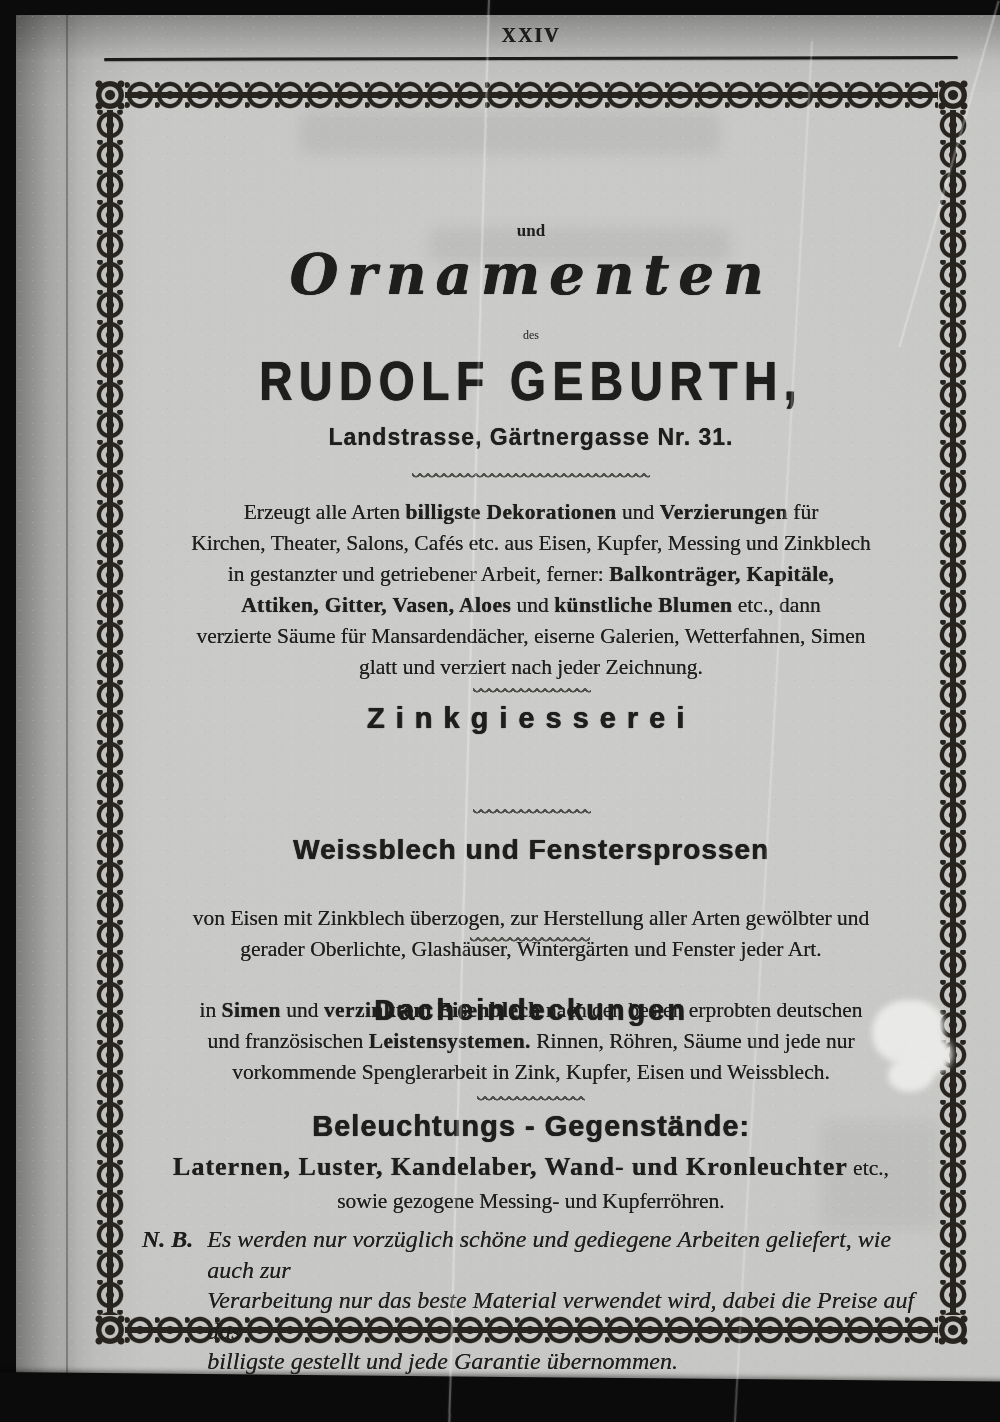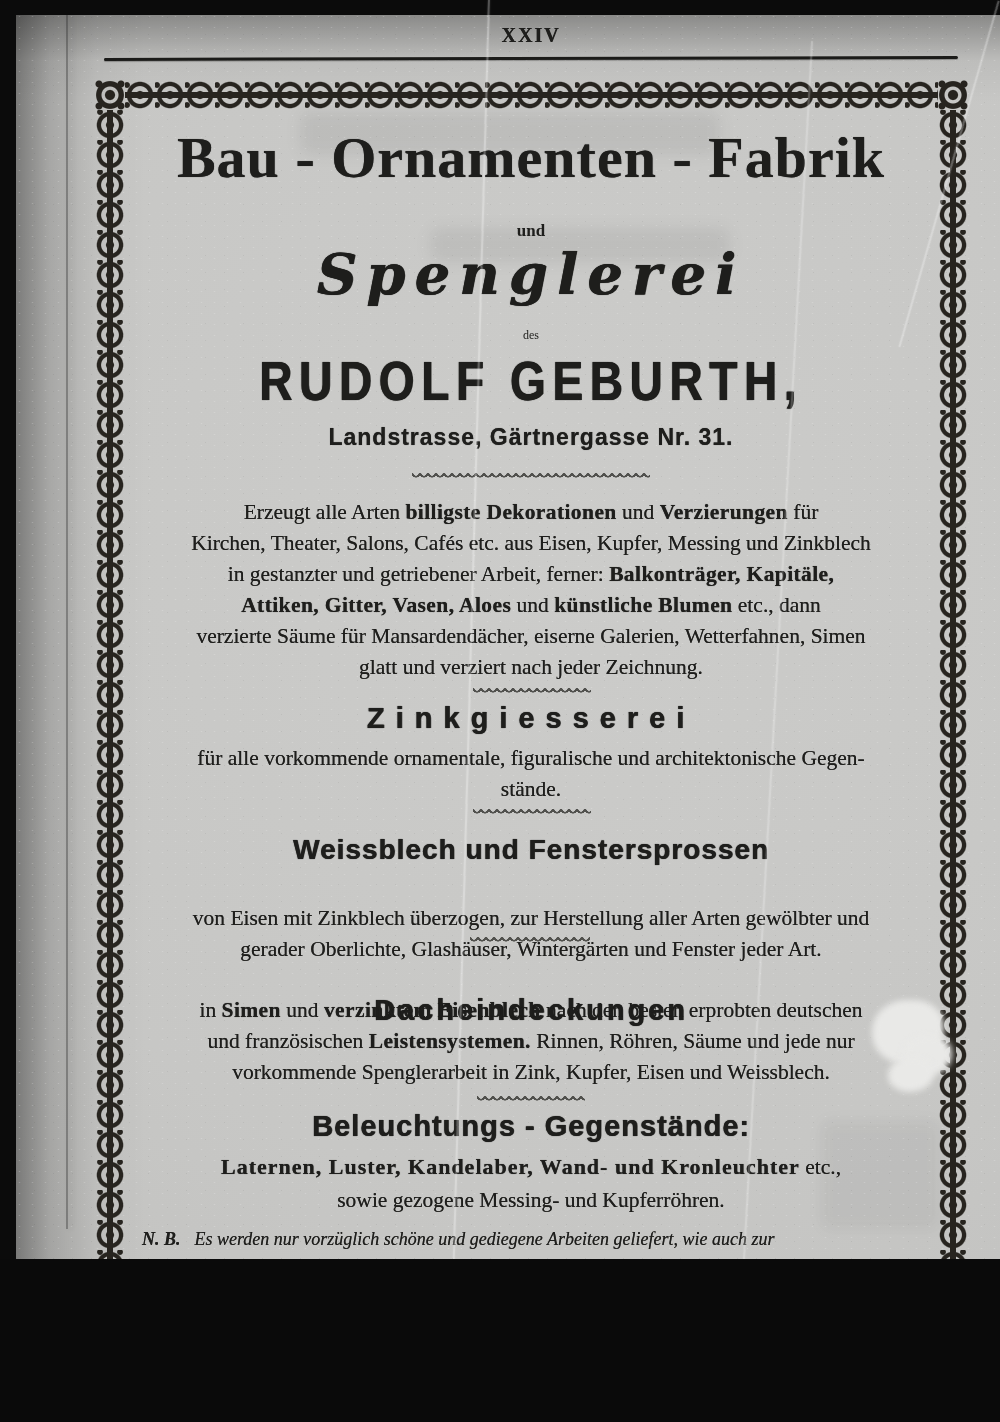--- a/index.html
+++ b/index.html
@@ -1,18 +1,18 @@
 <!DOCTYPE html>
 <html><head>
 <meta charset="utf-8">
 <style>
   html,body{margin:0;padding:0;}
   body{width:1000px;height:1422px;overflow:hidden;background:#0a0a0a;
        font-family:"Liberation Serif","DejaVu Serif",serif;}
-  .stage{position:relative;width:1000px;height:1259px;overflow:hidden;
+  .stage{position:relative;width:1000px;height:1422px;overflow:hidden;
     background:#c4b5fd;}
   
   .stage::before{content:"";position:absolute;inset:0;z-index:0;
     background-image:
       radial-gradient(rgba(255,255,255,.85) .7px, transparent 1.2px),
       radial-gradient(rgba(255,255,255,.5) .6px, transparent 1.1px),
       radial-gradient(rgba(255,255,255,.35) .5px, transparent 1px);
     background-size:61px 53px, 89px 71px, 37px 41px;
     background-position:7px 11px, 31px 5px, 3px 23px;}
   
@@ -101,23 +101,23 @@
   .h-dach{top:957px;font-size:29px;letter-spacing:3px;margin-top:37px;}
   .h-bel {top:1110px;font-size:29px;letter-spacing:1px;}
   .para{font-size:21.5px;line-height:31px;white-space:pre-line;
     text-shadow:0 0 .4px rgba(25,25,23,.8);}
   .para .b{font-weight:700;letter-spacing:.4px;text-shadow:0 0 .7px rgba(20,20,18,.9);}
   .p-intro{top:497px;}
   .p-zink{top:743px;}
   .p-ober{top:903px;}
   .p-dach{top:995px;}
   .p-bel{top:1150px;line-height:33px;}
-  .p-bel .b{font-size:22px;letter-spacing:1px;}
+  .p-bel .b{font-size:26px;letter-spacing:1px;}
   .note{top:1224px;left:142px;width:790px;display:flex;z-index:6;
-    font-style:italic;font-size:18px;line-height:30.5px;
+    font-style:italic;font-size:24px;line-height:30.5px;
     text-shadow:0 0 .4px rgba(25,25,23,.8);}
   .note-label{font-weight:700;margin-right:14px;white-space:nowrap;}
   .note-body{white-space:pre-line;text-align:left;}
 
   
   .wavy{height:6px;z-index:6;
     background-image:radial-gradient(circle at 4px 0px, transparent 2.5px, #3c3c38 2.8px, #3c3c38 4.3px, transparent 4.8px);
     background-size:8px 6px;background-repeat:repeat-x;opacity:.85;}
   .wavy1{left:412px;top:473px;width:238px;}
   .wavy2{left:473px;top:688px;width:118px;}
@@ -161,41 +161,38 @@
     <div class="edge h top"></div>
     <div class="edge h bottom"></div>
     <div class="edge v left"></div>
     <div class="edge v right"></div>
     <div class="corner tl"></div>
     <div class="corner tr"></div>
     <div class="corner bl"></div>
     <div class="corner br"></div>
   </div>
 
-  <div class="abs ctr ink main-title">Bau - Ornamenten - Fabrik</div>
   <div class="abs ctr ink conj">und</div>
-  <div class="abs ctr ink fraktur">Spenglerei</div>
+  <div class="abs ctr ink fraktur">Ornamenten</div>
   <div class="abs ctr ink des">des</div>
   <div class="abs ctr ink proprietor">RUDOLF GEBURTH,</div>
   <div class="abs ctr ink address">Landstrasse, Gärtnergasse Nr. 31.</div>
 
   <div class="abs wavy wavy1"></div>
 
   <div class="abs ctr ink para p-intro"><span>Erzeugt alle Arten </span><span class="b">billigste Dekorationen</span><span> und </span><span class="b">Verzierungen</span><span> für
 Kirchen, Theater, Salons, Cafés etc. aus Eisen, Kupfer, Messing und Zinkblech
 in gestanzter und getriebener Arbeit, ferner: </span><span class="b">Balkonträger, Kapitäle,</span><span>
 </span><span class="b">Attiken, Gitter, Vasen, Aloes</span><span> und </span><span class="b">künstliche Blumen</span><span> etc., dann
 verzierte Säume für Mansardendächer, eiserne Galerien, Wetterfahnen, Simen
 glatt und verziert nach jeder Zeichnung.</span></div>
 
   <div class="abs wavy wavy2"></div>
 
   <div class="abs ctr ink sec-head h-zink">Zinkgiesserei</div>
-  <div class="abs ctr ink para p-zink"><span>für alle vorkommende ornamentale, figuralische und architektonische Gegen-
-stände.</span></div>
 
   <div class="abs wavy wavy3"></div>
 
   <div class="abs ctr ink sec-head h-ober">Weissblech und Fenstersprossen</div>
   <div class="abs ctr ink para p-ober"><span>von Eisen mit Zinkblech überzogen, zur Herstellung aller Arten gewölbter und
 gerader Oberlichte, Glashäuser, Wintergärten und Fenster jeder Art.</span></div>
 
   <div class="abs wavy wavy4"></div>
 
   <div class="abs ctr ink sec-head h-dach">Dacheindeckungen</div>

